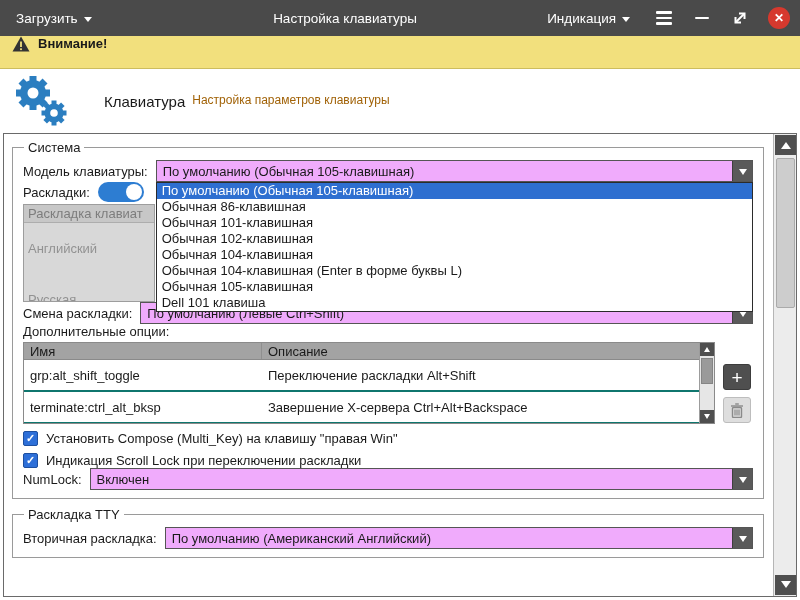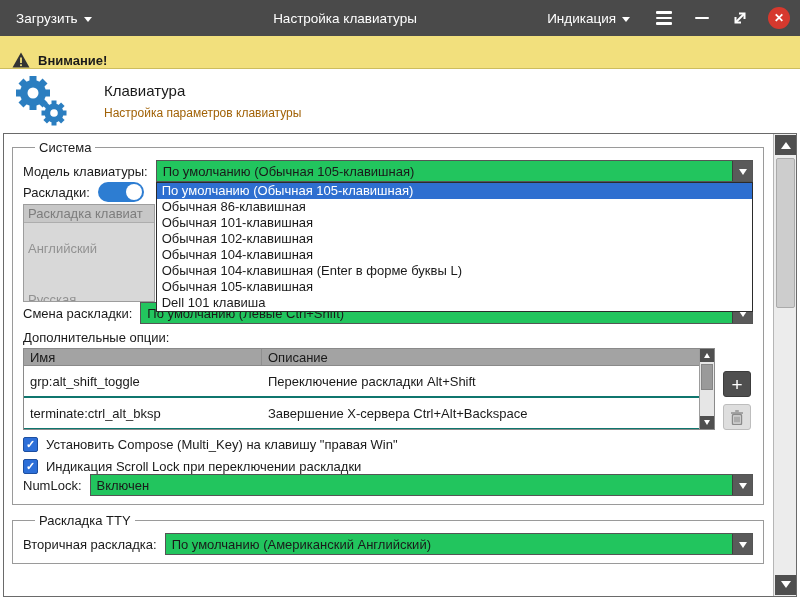--- a/index.html
+++ b/index.html
@@ -12,57 +12,57 @@
   .tb-title{position:absolute;left:150px;right:260px;text-align:center;font-size:13.5px;white-space:nowrap;pointer-events:none}
   .tb-btn{display:flex;align-items:flex-end;gap:6px;padding:5px 6px;cursor:default;font-size:13.5px}
   .caret{display:inline-block;width:0;height:0;border:4px solid transparent;border-top:5px solid #fff;margin-top:4px}
   .tb-right{position:absolute;right:10px;top:0;bottom:0;display:flex;align-items:center;gap:18px}
   .tb-icon{display:flex;flex-direction:column;justify-content:center;align-items:center;gap:3px;width:20px;height:20px}
   .bar{width:16px;height:2.5px;background:#fff;border-radius:1px}
   .dash{width:14px;height:2.5px;background:#fff;border-radius:1px}
   .tb-close{width:22px;height:22px;border-radius:50%;background:#d6392e;color:#fff;display:flex;align-items:center;justify-content:center;font-size:12px;font-weight:bold}
 
   
-  .warnbar{position:absolute;top:36px;left:0;right:0;height:33px;background:#f2e07d;border-bottom:1px solid #cdbd5e;display:flex;align-items:flex-end;gap:8px;padding:0 12px;font-weight:bold;font-size:13px;color:#1a1a1a}
+  .warnbar{position:absolute;top:36px;left:0;right:0;height:33px;background:#f2e07d;border-bottom:1px solid #cdbd5e;display:flex;align-items:flex-start;gap:8px;padding:0 12px;font-weight:bold;font-size:13px;color:#1a1a1a}
 
   
   .header{position:absolute;top:69px;left:0;right:0;height:64px;background:#fff;display:flex;align-items:center;padding:0 12px;gap:36px}
-  .h-text{display:flex;flex-direction:column;gap:7px}
+  .h-text{display:flex;flex-direction:row;gap:7px}
   .h-title{font-size:15px}
   .h-sub{font-size:12px;color:#a16207}
 
   
   .content{position:absolute;top:133px;left:3px;right:3px;bottom:3px;border:1px solid #6a6a6a;background:#fff}
   .content-inner{position:absolute;top:0;left:0;right:24px;bottom:0;padding:4px 8px 0 8px}
 
   fieldset{border:1px solid #9a9a9a;padding:5px 10px 8px 10px;margin-top:2px}
-  legend{padding:0 4px;margin-left:12px;font-size:13px}
+  legend{padding:0 4px;margin-left:1px;font-size:13px}
 
   .frow{display:flex;align-items:center;gap:8px;margin-top:0}
   .frow label{white-space:nowrap}
 
-  .combo{flex:1;position:relative;height:22px;border:1px solid #555;background:#22c55e;display:flex;align-items:stretch}
+  .combo{flex:1;position:relative;height:22px;border:1px solid #555;background:#f0abfc;display:flex;align-items:stretch}
   .combo .val{flex:1;padding:2px 6px;white-space:nowrap;overflow:hidden;line-height:17px}
   .combo .arrow{width:20px;background:#5a5a5a;border-left:1px solid #3e3e3e;display:flex;align-items:center;justify-content:center}
   .combo .arrow i{width:0;height:0;border:4px solid transparent;border-top:6px solid #fff;margin-top:5px}
 
   .dd-list{position:absolute;top:21px;left:-1px;right:-1px;background:#fff;border:1px solid #2b2b2b;z-index:30}
   .dd-item{height:16px;line-height:16px;padding:0 5px;white-space:nowrap;overflow:hidden;font-size:13px}
   .dd-item.selected{background:#2e6fd0;color:#fff}
 
   .toggle{width:46px;height:20px;border-radius:10px;background:#2d7dd2;position:relative;flex:0 0 auto}
   .toggle .knob{position:absolute;right:2px;top:2px;width:16px;height:16px;border-radius:50%;background:#fff}
 
   .listbox{width:132px;height:98px;border:1px solid #9d9d9d;background:#d8d8d8;margin-top:2px;overflow:hidden}
   .lb-header{height:18px;line-height:18px;background:#c7c7c7;border-bottom:1px solid #adadad;color:#7d7d7d;padding:0 4px;white-space:nowrap;overflow:hidden}
   .lb-item{color:#929292;padding:18px 4px;white-space:nowrap}
 
-  .opts-label{margin-top:6px}
-
-  .table-wrap{display:flex;gap:8px;margin-top:3px;align-items:flex-end}
+  .opts-label{}
+
+  .table-wrap{display:flex;gap:8px;margin-top:3px;align-items:flex-start}
   .opts-table{flex:1;position:relative;height:82px;border:1px solid #8a8a8a;background:#fff;overflow:hidden}
   .t-head{display:flex;background:#a3a3a3;height:17px;line-height:17px;border-bottom:1px solid #8a8a8a;padding-right:15px}
   .t-head .c1{width:238px;padding:0 6px;border-right:1px solid #8f8f8f}
   .t-head .c2{flex:1;padding:0 6px}
   .t-body{position:absolute;top:17px;left:0;right:15px;bottom:0}
   .t-row{display:flex;height:32px;align-items:center;border-bottom:2px solid #0f766e}
   .t-row .c1{width:238px;padding:0 6px;white-space:nowrap;overflow:hidden}
   .t-row .c2{flex:1;padding:0 6px;white-space:nowrap;overflow:hidden}
   .t-vscroll{position:absolute;top:0;right:0;bottom:0;width:15px;background:#e6e6e6;border-left:1px solid #9c9c9c}
   .t-vs-btn{position:absolute;left:0;right:0;height:13px;background:#4f4f4f;display:flex;align-items:center;justify-content:center}

